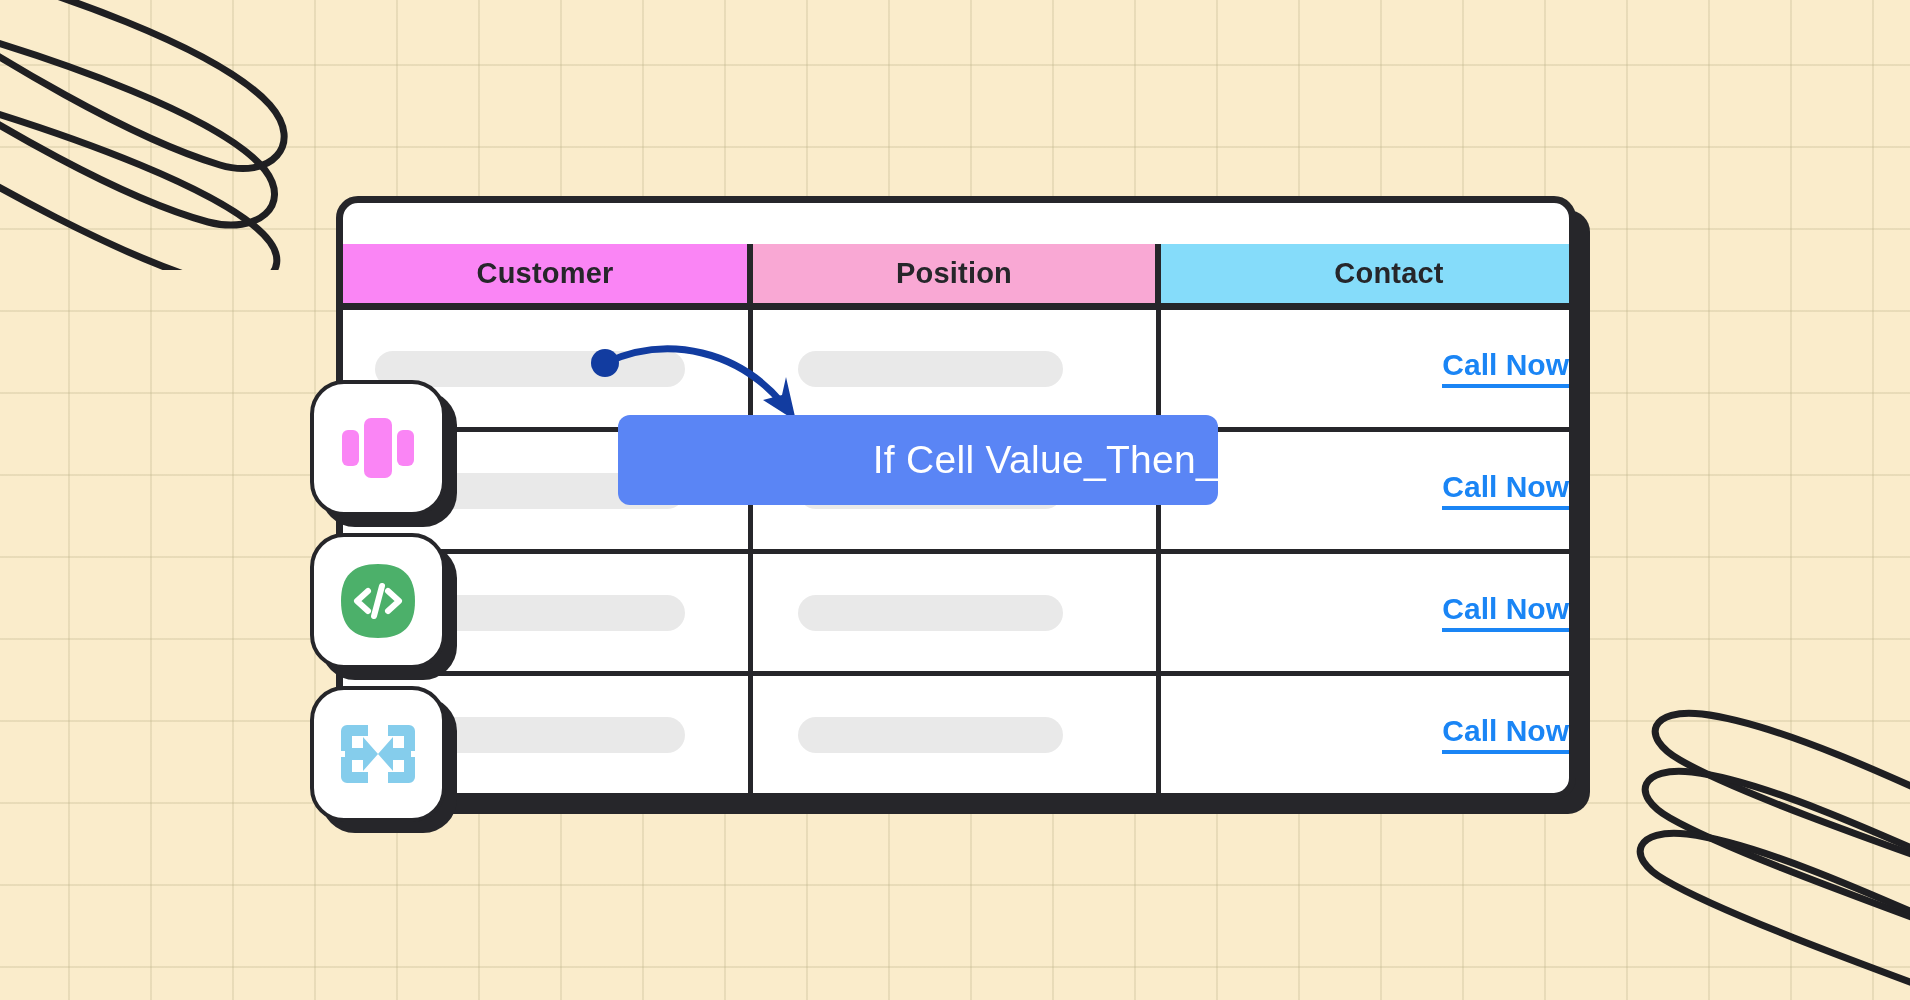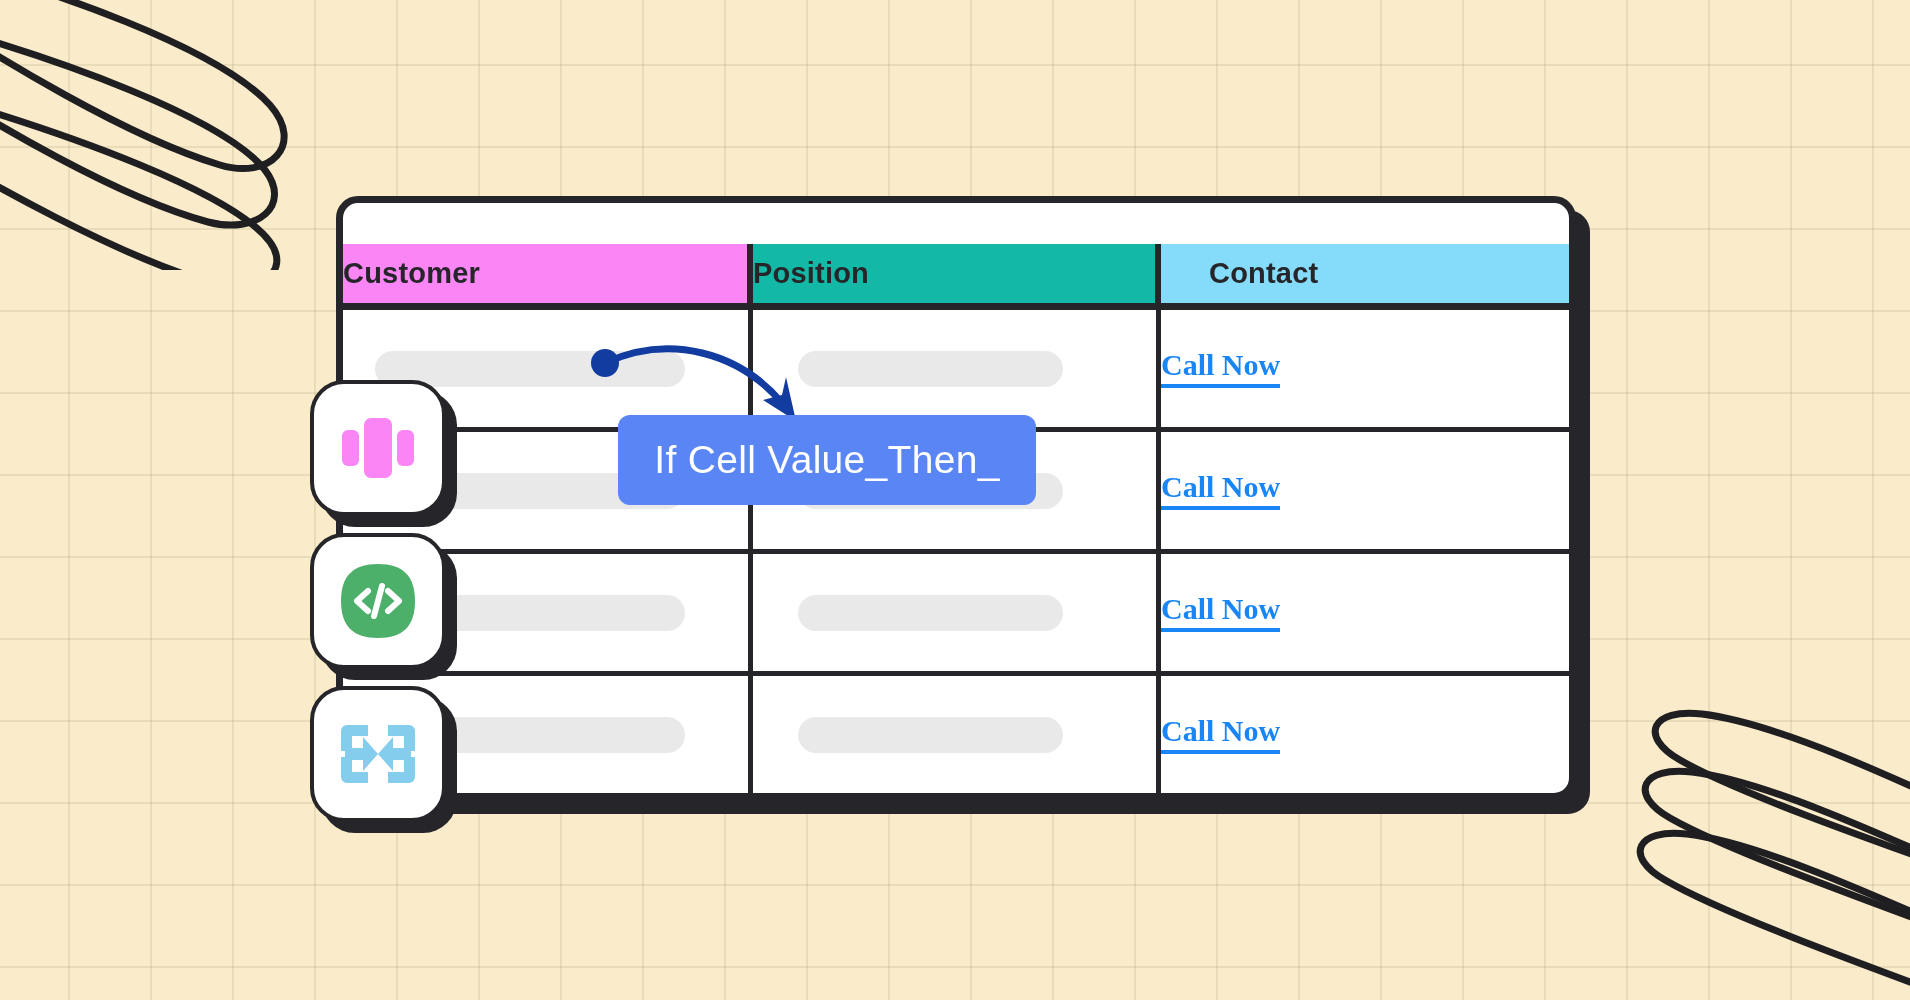--- a/index.html
+++ b/index.html
@@ -65,21 +65,21 @@
   }
   .thead {
     display: flex;
     height: 100px;
     flex: 0 0 100px;
     border-bottom: 7px solid #26262a;
   }
   .th {
     display: flex;
     align-items: center;
-    justify-content: flex-start;
+    justify-content: center;
     font-size: 29px;
     font-weight: bold;
     color: #26262a;
     letter-spacing: 0.2px;
     box-sizing: border-box;
     margin-top: 41px;
   }
   .th.c0 { width: 410px; border-right: 6px solid #26262a; }
   .th.c1 { width: 408px; border-right: 6px solid #26262a; }
   .th.c2 { flex: 1; }
@@ -93,21 +93,21 @@
   }
   .trow:last-child { border-bottom: none; }
   .td {
     display: flex;
     align-items: center;
     box-sizing: border-box;
     position: relative;
   }
   .td.c0 { width: 410px; border-right: 5px solid #26262a; padding-left: 32px; }
   .td.c1 { width: 408px; border-right: 5px solid #26262a; padding-left: 45px; }
-  .td.c2 { flex: 1; justify-content: flex-start; font-family: Liberation Serif, serif; }
+  .td.c2 { flex: 1; justify-content: flex-end; }
 
   .ph-bar {
     height: 36px;
     border-radius: 18px;
     background: #e9e9e9;
   }
   .ph-bar.w-wide { width: 310px; }
   .ph-bar.w-mid  { width: 265px; }
 
   .call-link {
@@ -145,27 +145,27 @@
   }
   #badge-carousel { left: 310px; top: 380px; }
   #badge-code     { left: 310px; top: 533px; }
   #badge-compress { left: 310px; top: 686px; }
 
   
   #tooltip {
     position: absolute;
     left: 618px;
     top: 415px;
-    width: 418px;
+    width: 600px;
     height: 90px;
     background: #5a85f5;
     border-radius: 12px;
     display: flex;
     align-items: center;
-    justify-content: center;
+    justify-content: flex-end;
     color: #ffffff;
     font-size: 39px;
     letter-spacing: 0.3px;
     z-index: 30;
   }
 
   
   #annotation-arrow {
     position: absolute;
     left: 560px;
@@ -196,21 +196,21 @@
 </svg>
 
 <div id="table-wrap">
   <div id="table-shadow"></div>
   <div id="table">
 
     <div class="thead">
       <div class="th c0" style="background: rgb(250, 133, 245);">
         <span>Customer</span>
       </div>
-      <div class="th c1" style="background: #14b8a6;">
+      <div class="th c1" style="background: #f9a8d4;">
         <span>Position</span>
       </div>
       <div class="th c2" style="background: rgb(133, 220, 250); padding-left: 48px;">
         <span>Contact</span>
       </div>
     </div>
 
     <div class="trow">
       <div class="td c0">
         <div class="ph-bar w-wide" style="background: rgb(233, 233, 233);"></div>

